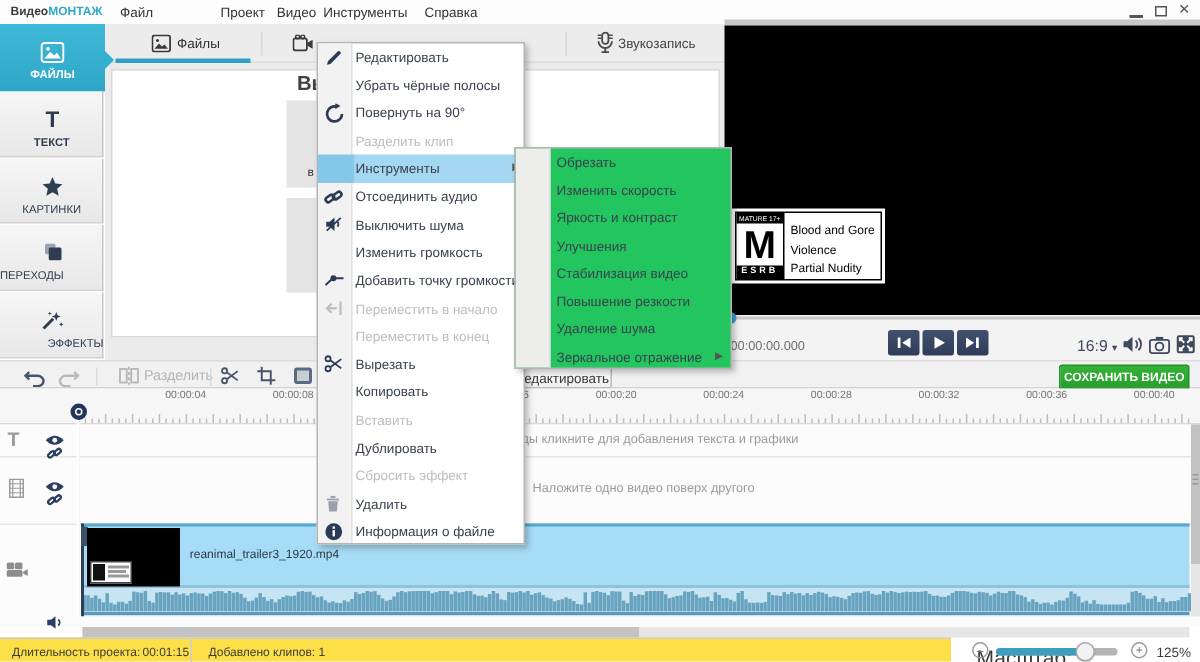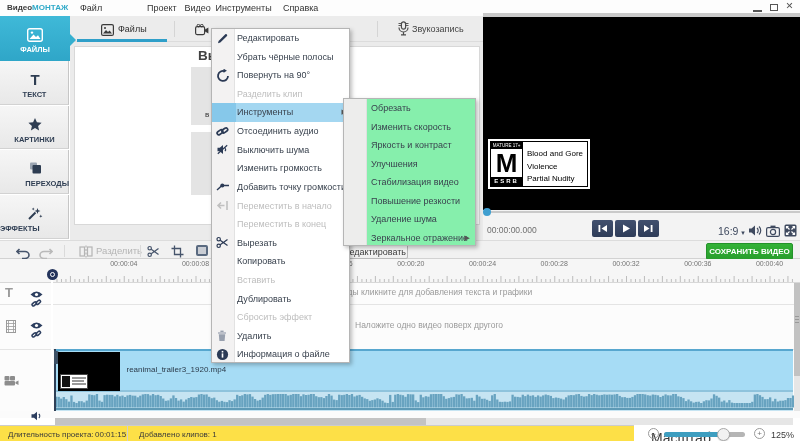--- a/index.html
+++ b/index.html
@@ -112,37 +112,37 @@
     <div style="position:absolute;left:0;top:60.8px;width:69px;height:43.8px;background:linear-gradient(#f6f6f6,#e8e8e8);border-bottom:1px solid #d2d2d2;border-right:1px solid #c6c6c6;">
 <div style="position:absolute;left:27px;top:11px;"><svg width="16" height="15" viewBox="0 0 16 15">
           <text x="8" y="12.5" font-family="Liberation Sans" font-size="15" font-weight="bold" fill="#2e3d52" text-anchor="middle">T</text>
         </svg></div>
 <div style="position:absolute;left:0;top:29px;width:69px;text-align:center;font-size:7.5px;font-weight:bold;color:#2e3d52;">ТЕКСТ</div>
     </div>
     <div style="position:absolute;left:0;top:105.6px;width:69px;height:43.8px;background:linear-gradient(#f6f6f6,#e8e8e8);border-bottom:1px solid #d2d2d2;border-right:1px solid #c6c6c6;">
 <div style="position:absolute;left:27px;top:11px;"><svg width="16" height="15" viewBox="0 0 16 15">
           <path d="M8 1 L9.9 5.3 L14.6 5.8 L11.1 8.9 L12.1 13.5 L8 11.1 L3.9 13.5 L4.9 8.9 L1.4 5.8 L6.1 5.3 Z" fill="#2e3d52"></path>
         </svg></div>
-<div style="position:absolute;left:0;top:29px;width:69px;text-align:center;font-size:7.5px;font-weight:bold;color:#2e3d52;">КАРТИНКИ</div>
+<div style="position:absolute;left:0;top:29px;width:69px;text-align:center;font-size:7.5px;font-weight:normal;color:#2e3d52;">КАРТИНКИ</div>
     </div>
     <div style="position:absolute;left:0;top:150.4px;width:69px;height:43.8px;background:linear-gradient(#f6f6f6,#e8e8e8);border-bottom:1px solid #d2d2d2;border-right:1px solid #c6c6c6;">
 <div style="position:absolute;left:27px;top:11px;"><svg width="16" height="15" viewBox="0 0 16 15">
           <rect x="3" y="1.5" width="7" height="7" rx="1" fill="#9aa4b1"></rect>
           <rect x="5.5" y="4" width="8.5" height="8.5" rx="1" fill="#2e3d52"></rect>
         </svg></div>
-<div style="position:absolute;left:0;top:29px;width:69px;text-align:right;font-size:7.5px;font-weight:bold;color:#2e3d52;">ПЕРЕХОДЫ</div>
+<div style="position:absolute;left:0;top:29px;width:69px;text-align:left;font-size:7.5px;font-weight:normal;color:#2e3d52;">ПЕРЕХОДЫ</div>
     </div>
     <div style="position:absolute;left:0;top:195.2px;width:69px;height:43.8px;background:linear-gradient(#f6f6f6,#e8e8e8);border-bottom:1px solid #d2d2d2;border-right:1px solid #c6c6c6;">
 <div style="position:absolute;left:27px;top:11px;"><svg width="16" height="15" viewBox="0 0 16 15">
           <path d="M2 13 L8.5 6.5" stroke="#2e3d52" stroke-width="2"></path>
           <path d="M10.5 2 L11.3 4.2 L13.5 5 L11.3 5.8 L10.5 8 L9.7 5.8 L7.5 5 L9.7 4.2 Z" fill="#2e3d52"></path>
           <path d="M13.8 8.6 l.45 1.15 1.15.45 -1.15.45 -.45 1.15 -.45 -1.15 -1.15 -.45 1.15 -.45 Z" fill="#2e3d52"></path>
           <path d="M6.2 1.6 l.4 1 1 .4 -1 .4 -.4 1 -.4 -1 -1 -.4 1 -.4 Z" fill="#2e3d52"></path>
         </svg></div>
-<div style="position:absolute;left:0;top:29px;width:69px;text-align:left;font-size:7.5px;font-weight:bold;color:#2e3d52;">ЭФФЕКТЫ</div>
+<div style="position:absolute;left:0;top:29px;width:69px;text-align:right;font-size:7.5px;font-weight:normal;color:#2e3d52;">ЭФФЕКТЫ</div>
     </div>
 
 <div class="abs" style="left:0;top:239.5px;width:800px;height:19.5px;background:#f1f1f1;border-top:1px solid #dcdcdc;border-bottom:1px solid #d2d2d2;">
  <div class="abs" style="left:16px;top:4.5px;"><svg width="15" height="12" viewBox="0 0 15 12">
           <path d="M3.5 2 L1 4.5 L3.5 7" stroke="#46546b" stroke-width="1.6" fill="none"></path>
           <path d="M1.5 4.5 L9 4.5 a4 3.5 0 0 1 0 7 L6 11.5" stroke="#46546b" stroke-width="1.6" fill="none"></path>
         </svg></div>
  <div class="abs" style="left:38px;top:4.5px;"><svg width="15" height="12" viewBox="0 0 15 12">
           <path d="M11.5 2 L14 4.5 L11.5 7" stroke="#b9b9b9" stroke-width="1.6" fill="none"></path>
           <path d="M13.5 4.5 L6 4.5 a4 3.5 0 0 0 0 7 L9 11.5" stroke="#b9b9b9" stroke-width="1.6" fill="none"></path>
@@ -796,21 +796,21 @@
           </g>
         </svg></div>
       <div style="position:absolute;left:25.5px;top:316.4px;height:18.6px;line-height:18.6px;color:#39424e;white-space:nowrap;">Информация о файле</div>
       <div style="position:absolute;left:4px;top:318.9px;width:14px;height:14px;"><svg width="13" height="13" viewBox="0 0 13 13">
           <circle cx="6.5" cy="6.5" r="5.6" fill="#2b3a55"></circle>
           <rect x="5.7" y="5.4" width="1.6" height="4.2" fill="#fff"></rect>
           <rect x="5.7" y="2.9" width="1.6" height="1.6" fill="#fff"></rect>
         </svg></div>
 </div>
 
-<div class="abs" style="left:343px;top:98px;width:133px;height:148px;background:#86efac;border:1px solid #b5b5b5;box-shadow:2px 2px 4px rgba(0,0,0,0.25);font-size:9px;">
+<div class="abs" style="left:343px;top:98px;width:145px;height:148px;background:#22c55e;border:1px solid #b5b5b5;box-shadow:2px 2px 4px rgba(0,0,0,0.25);font-size:9px;">
  <div class="abs" style="left:0;top:0;width:23px;height:146px;background:#ededec;border-right:1px solid #e0e0e0;"></div>
  <div style="position:absolute;left:27px;top:0.0px;width:100px;height:18.5px;line-height:18.5px;color:#39424e;white-space:nowrap;">Обрезать</div>
       <div style="position:absolute;left:27px;top:18.5px;width:100px;height:18.5px;line-height:18.5px;color:#39424e;white-space:nowrap;">Изменить скорость</div>
       <div style="position:absolute;left:27px;top:37.0px;width:100px;height:18.5px;line-height:18.5px;color:#39424e;white-space:nowrap;">Яркость и контраст</div>
       <div style="position:absolute;left:27px;top:55.5px;width:100px;height:18.5px;line-height:18.5px;color:#39424e;white-space:nowrap;">Улучшения</div>
       <div style="position:absolute;left:27px;top:74.0px;width:100px;height:18.5px;line-height:18.5px;color:#39424e;white-space:nowrap;">Стабилизация видео</div>
       <div style="position:absolute;left:27px;top:92.5px;width:100px;height:18.5px;line-height:18.5px;color:#39424e;white-space:nowrap;">Повышение резкости</div>
       <div style="position:absolute;left:27px;top:111.0px;width:100px;height:18.5px;line-height:18.5px;color:#39424e;white-space:nowrap;">Удаление шума</div>
       <div style="position:absolute;left:27px;top:129.5px;width:100px;height:18.5px;line-height:18.5px;color:#39424e;white-space:nowrap;">Зеркальное отражение</div>
       <div style="position:absolute;right:5px;top:129.5px;height:18.5px;line-height:18.5px;color:#555;font-size:7px;">▶</div>

